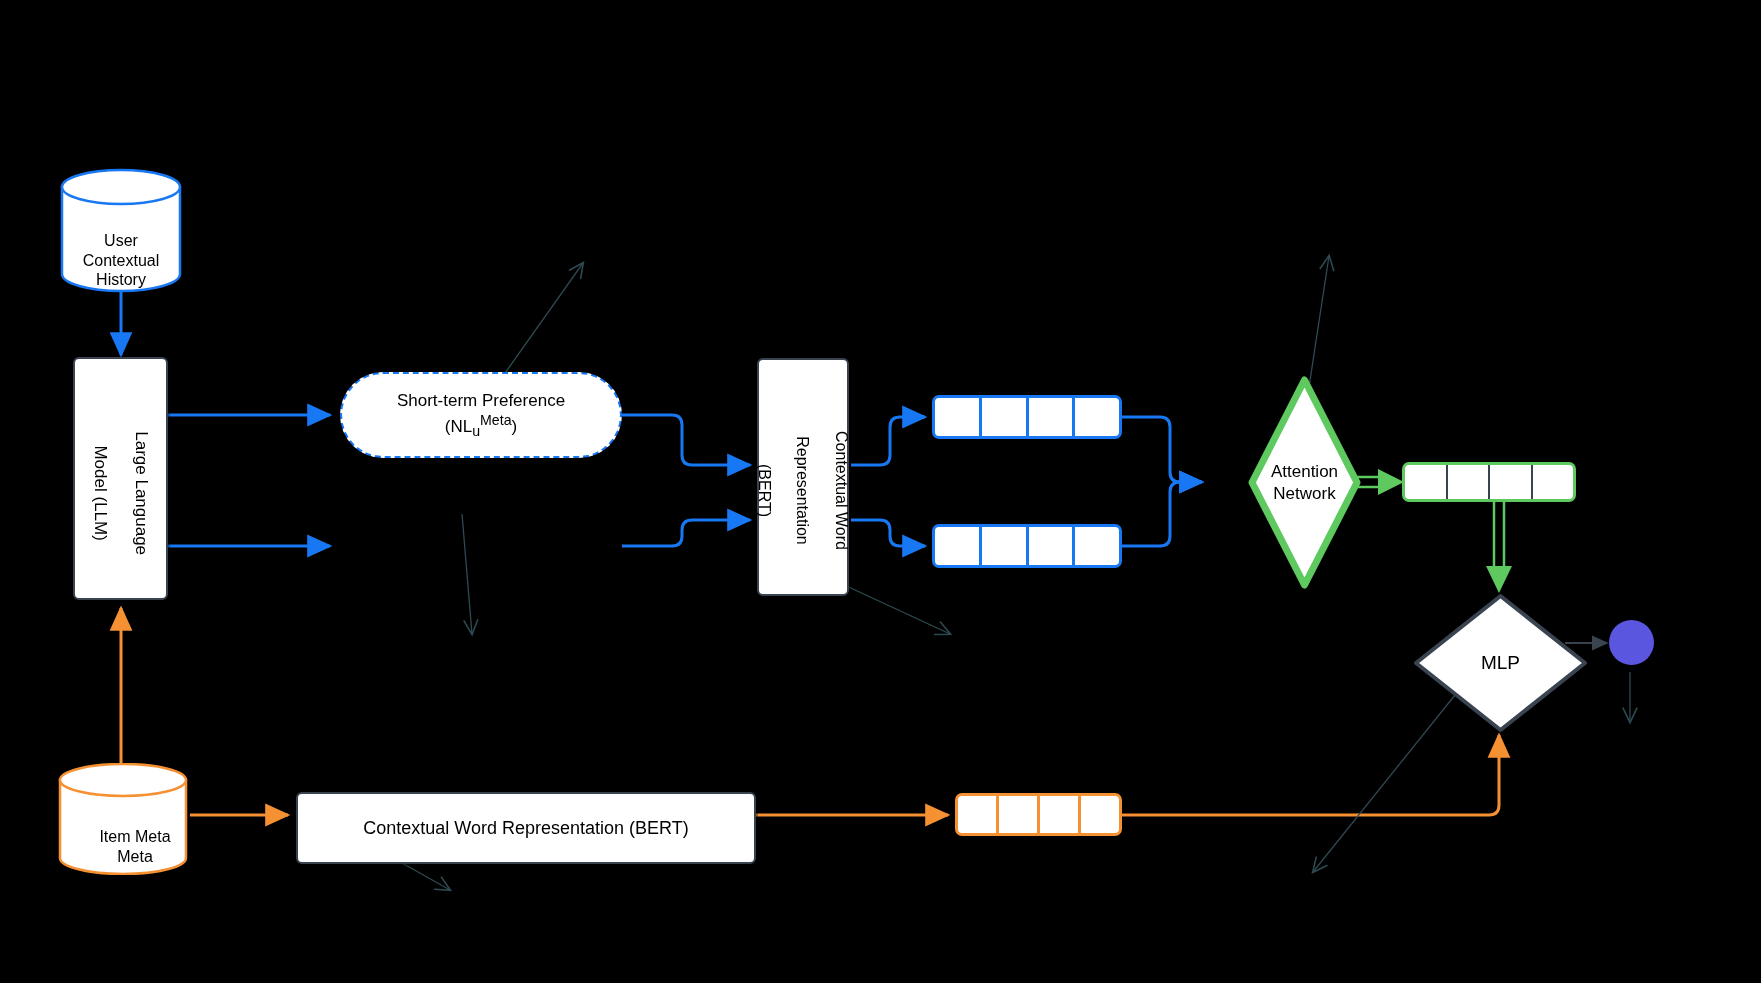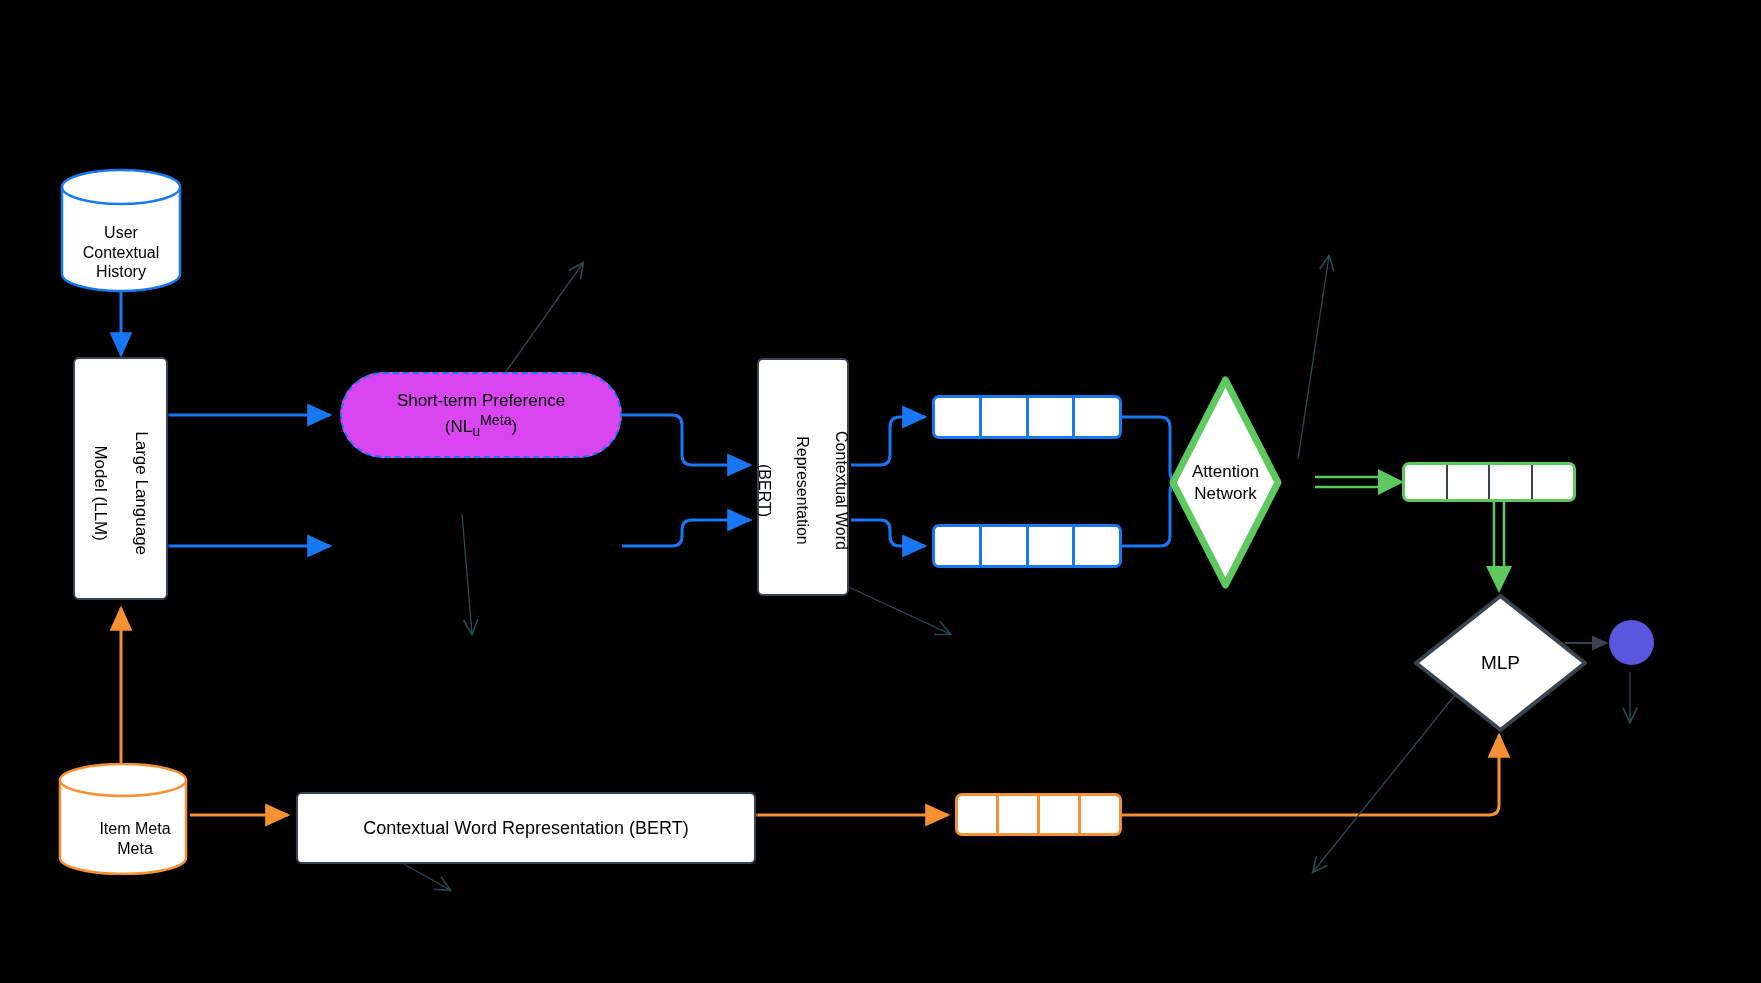--- a/index.html
+++ b/index.html
@@ -35,21 +35,21 @@
     text-align: center;
     color: #000000;
   }
 
   
   .cyl {
     position: absolute;
   }
   .cyl .cyl-label {
     position: absolute;
-    left: 0; top: 8px;
+    left: 0; top: 16px;
     width: 100%; height: 100%;
     display: flex;
     flex-direction: column;
     align-items: center;
     justify-content: center;
     color: #000000;
     line-height: 1.22;
     z-index: 3;
     text-align: right;
   }
@@ -66,21 +66,21 @@
     white-space: pre;
     line-height: 1.2;
     transform: rotate(90deg);
     transform-origin: center center;
   }
 
   
   .pill {
     border: 2.5px dashed #1877f2;
     border-radius: 999px;
-    background: #d946ef;
+    background: #ffffff;
     line-height: 1.28;
   }
 
   
   .vec {
     position: absolute;
     box-sizing: border-box;
     display: flex;
     background: #ffffff;
     border-radius: 7px;
@@ -234,21 +234,21 @@
     <div class="cell"></div>
   </div>
 
   <div class="vec blue" style="left:932px; top:524px; width:190px; height:44px;">
     <div class="cell"></div>
     <div class="cell"></div>
     <div class="cell"></div>
     <div class="cell"></div>
   </div>
 
-  <div class="diamond" style="left:1168px; top:375px; width:115px; height:215px;">
+  <div class="diamond" style="left:1247px; top:375px; width:115px; height:215px;">
     <svg class="dshape" viewBox="0 0 115 215" preserveAspectRatio="none">
       <polygon points="57.5,5 110,107.5 57.5,210 5,107.5" fill="#ffffff" stroke="#5ec95e" stroke-width="7" stroke-linejoin="round"></polygon>
     </svg>
     <div class="dlabel" style="font-size:17px;">
       <span>Attention</span>
       <span>Network</span>
     </div>
   </div>
 
   <div class="vec green" style="left:1402px; top:462px; width:174px; height:40px;">

